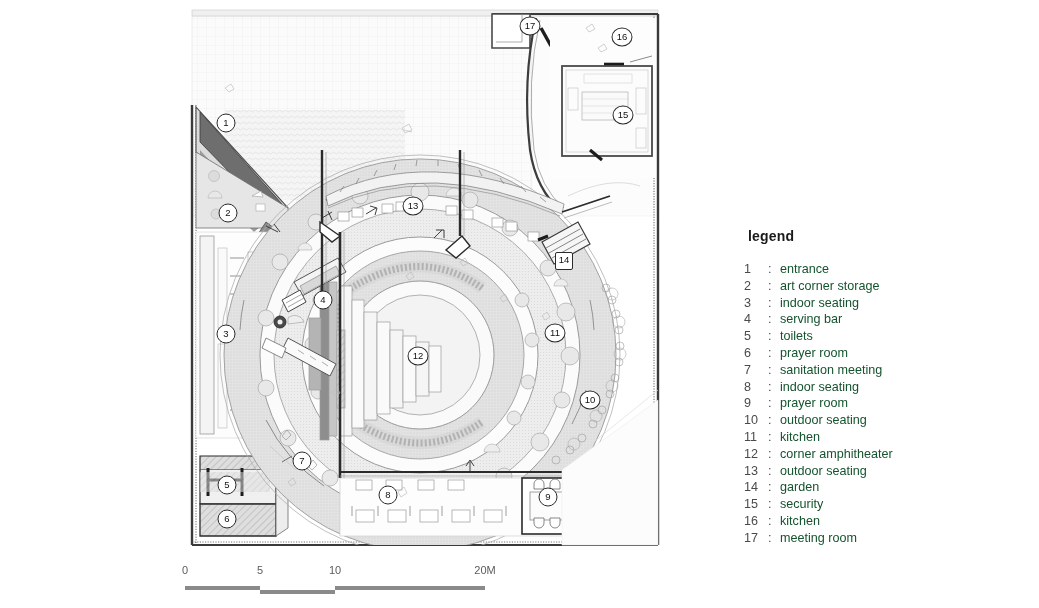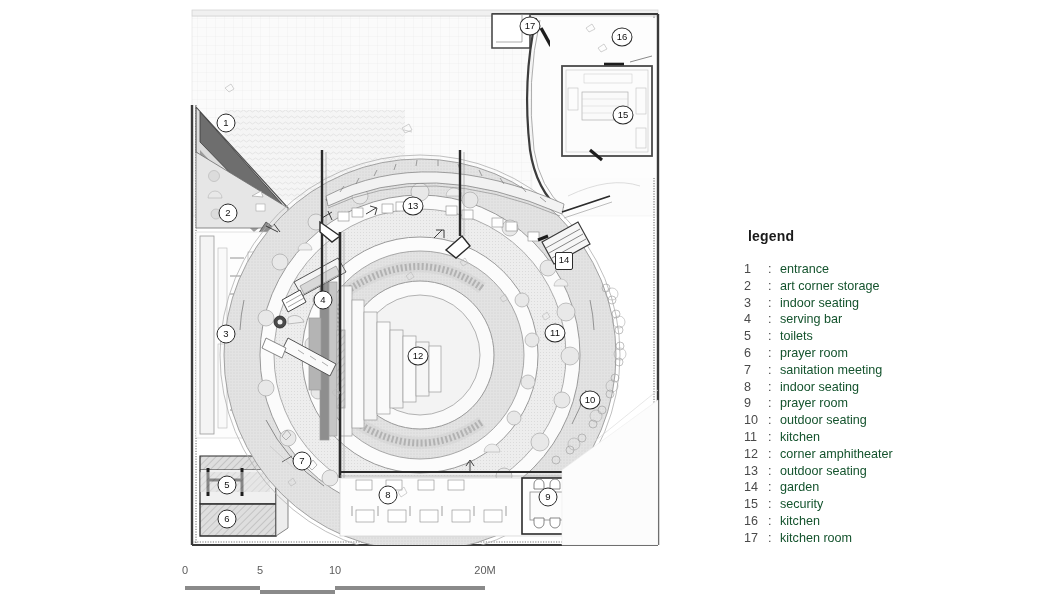--- a/index.html
+++ b/index.html
@@ -486,18 +486,18 @@
         <span class="legend-label">security</span>
       </li>
       <li class="legend-row">
         <span class="legend-num">16</span>
         <span class="legend-colon">:</span>
         <span class="legend-label">kitchen</span>
       </li>
       <li class="legend-row">
         <span class="legend-num">17</span>
         <span class="legend-colon">:</span>
-        <span class="legend-label">kitchen room</span>
+        <span class="legend-label">meeting room</span>
       </li>
     </ul>
   </div>
 
 </div>
 
 </body></html>

